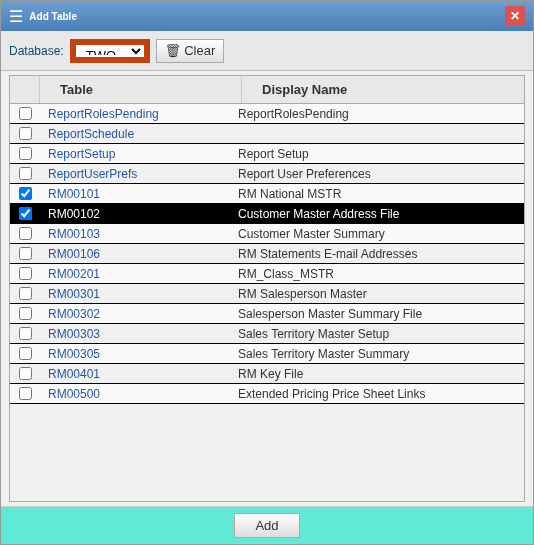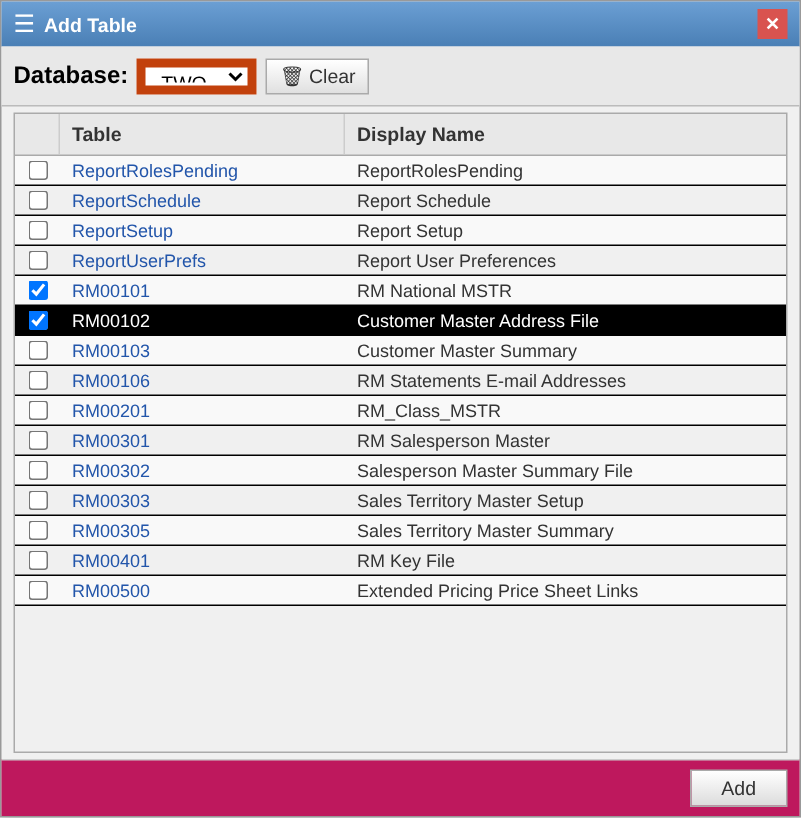--- a/index.html
+++ b/index.html
@@ -34,21 +34,21 @@
     .title-bar-left {
       display: flex;
       align-items: center;
       gap: 6px;
     }
     .title-bar-icon {
       color: white;
       font-size: 16px;
     }
     .title-text {
-      font-size: 13px;
+      font-size: 10px;
       font-weight: 600;
       color: white;
     }
     .close-btn {
       background: #d9534f;
       border: none;
       color: white;
       width: 20px;
       height: 20px;
       cursor: pointer;
@@ -61,23 +61,22 @@
     .toolbar {
       background: #e8e8e8;
       border-bottom: 1px solid #bbb;
       padding: 6px 8px;
       display: flex;
       align-items: center;
       gap: 6px;
       height: 40px;
     }
     .db-label {
-      font-size: 16px;
-      color: #000000;
-      font-weight: bold;
+      font-size: 12px;
+      color: #0c4a6e;
     }
     .db-select {
       padding: 2px 6px;
       font-size: 13px;
       border: 6px solid #c2410c;
       background: white;
       height: 24px;
       min-width: 80px;
     }
     .clear-btn {
@@ -99,20 +98,21 @@
       flex-direction: column;
       margin: 4px 8px 4px 8px;
       border: 1px solid #aaa;
     }
     .table-header {
       display: flex;
       background: #e8e8e8;
       border-bottom: 1px solid #aaa;
       height: 28px;
       align-items: center;
+      gap: 12px;
     }
     .col-check {
       width: 30px;
       min-width: 30px;
       border-right: 1px solid #ccc;
       height: 100%;
       display: flex;
       align-items: center;
       justify-content: center;
     }
@@ -192,23 +192,23 @@
       flex: 1;
       padding: 0 8px;
       color: #333;
       overflow: hidden;
       white-space: nowrap;
       text-overflow: ellipsis;
       font-size: 12px;
     }
     .footer {
       display: flex;
-      justify-content: flex-end;
+      justify-content: center;
       padding: 6px 8px;
-      background: #be185d;
+      background: #5eead4;
       border-top: 1px solid #ccc;
     }
     .add-btn {
       padding: 4px 20px;
       font-size: 13px;
       border: 1px solid #aaa;
       background: linear-gradient(to bottom, #ffffff, #dcdcdc);
       cursor: pointer;
       color: #333;
     }
@@ -268,21 +268,20 @@
             <input type="checkbox" style="">
           </div>
           <div class="row-table">ReportRolesPending</div>
           <div class="row-display">ReportRolesPending</div>
         </div>
         <div class="table-row">
           <div class="row-check">
             <input type="checkbox" style="">
           </div>
           <div class="row-table">ReportSchedule</div>
-          <div class="row-display">Report Schedule</div>
         </div>
         <div class="table-row">
           <div class="row-check">
             <input type="checkbox" style="">
           </div>
           <div class="row-table">ReportSetup</div>
           <div class="row-display">Report Setup</div>
         </div>
         <div class="table-row">
           <div class="row-check">

